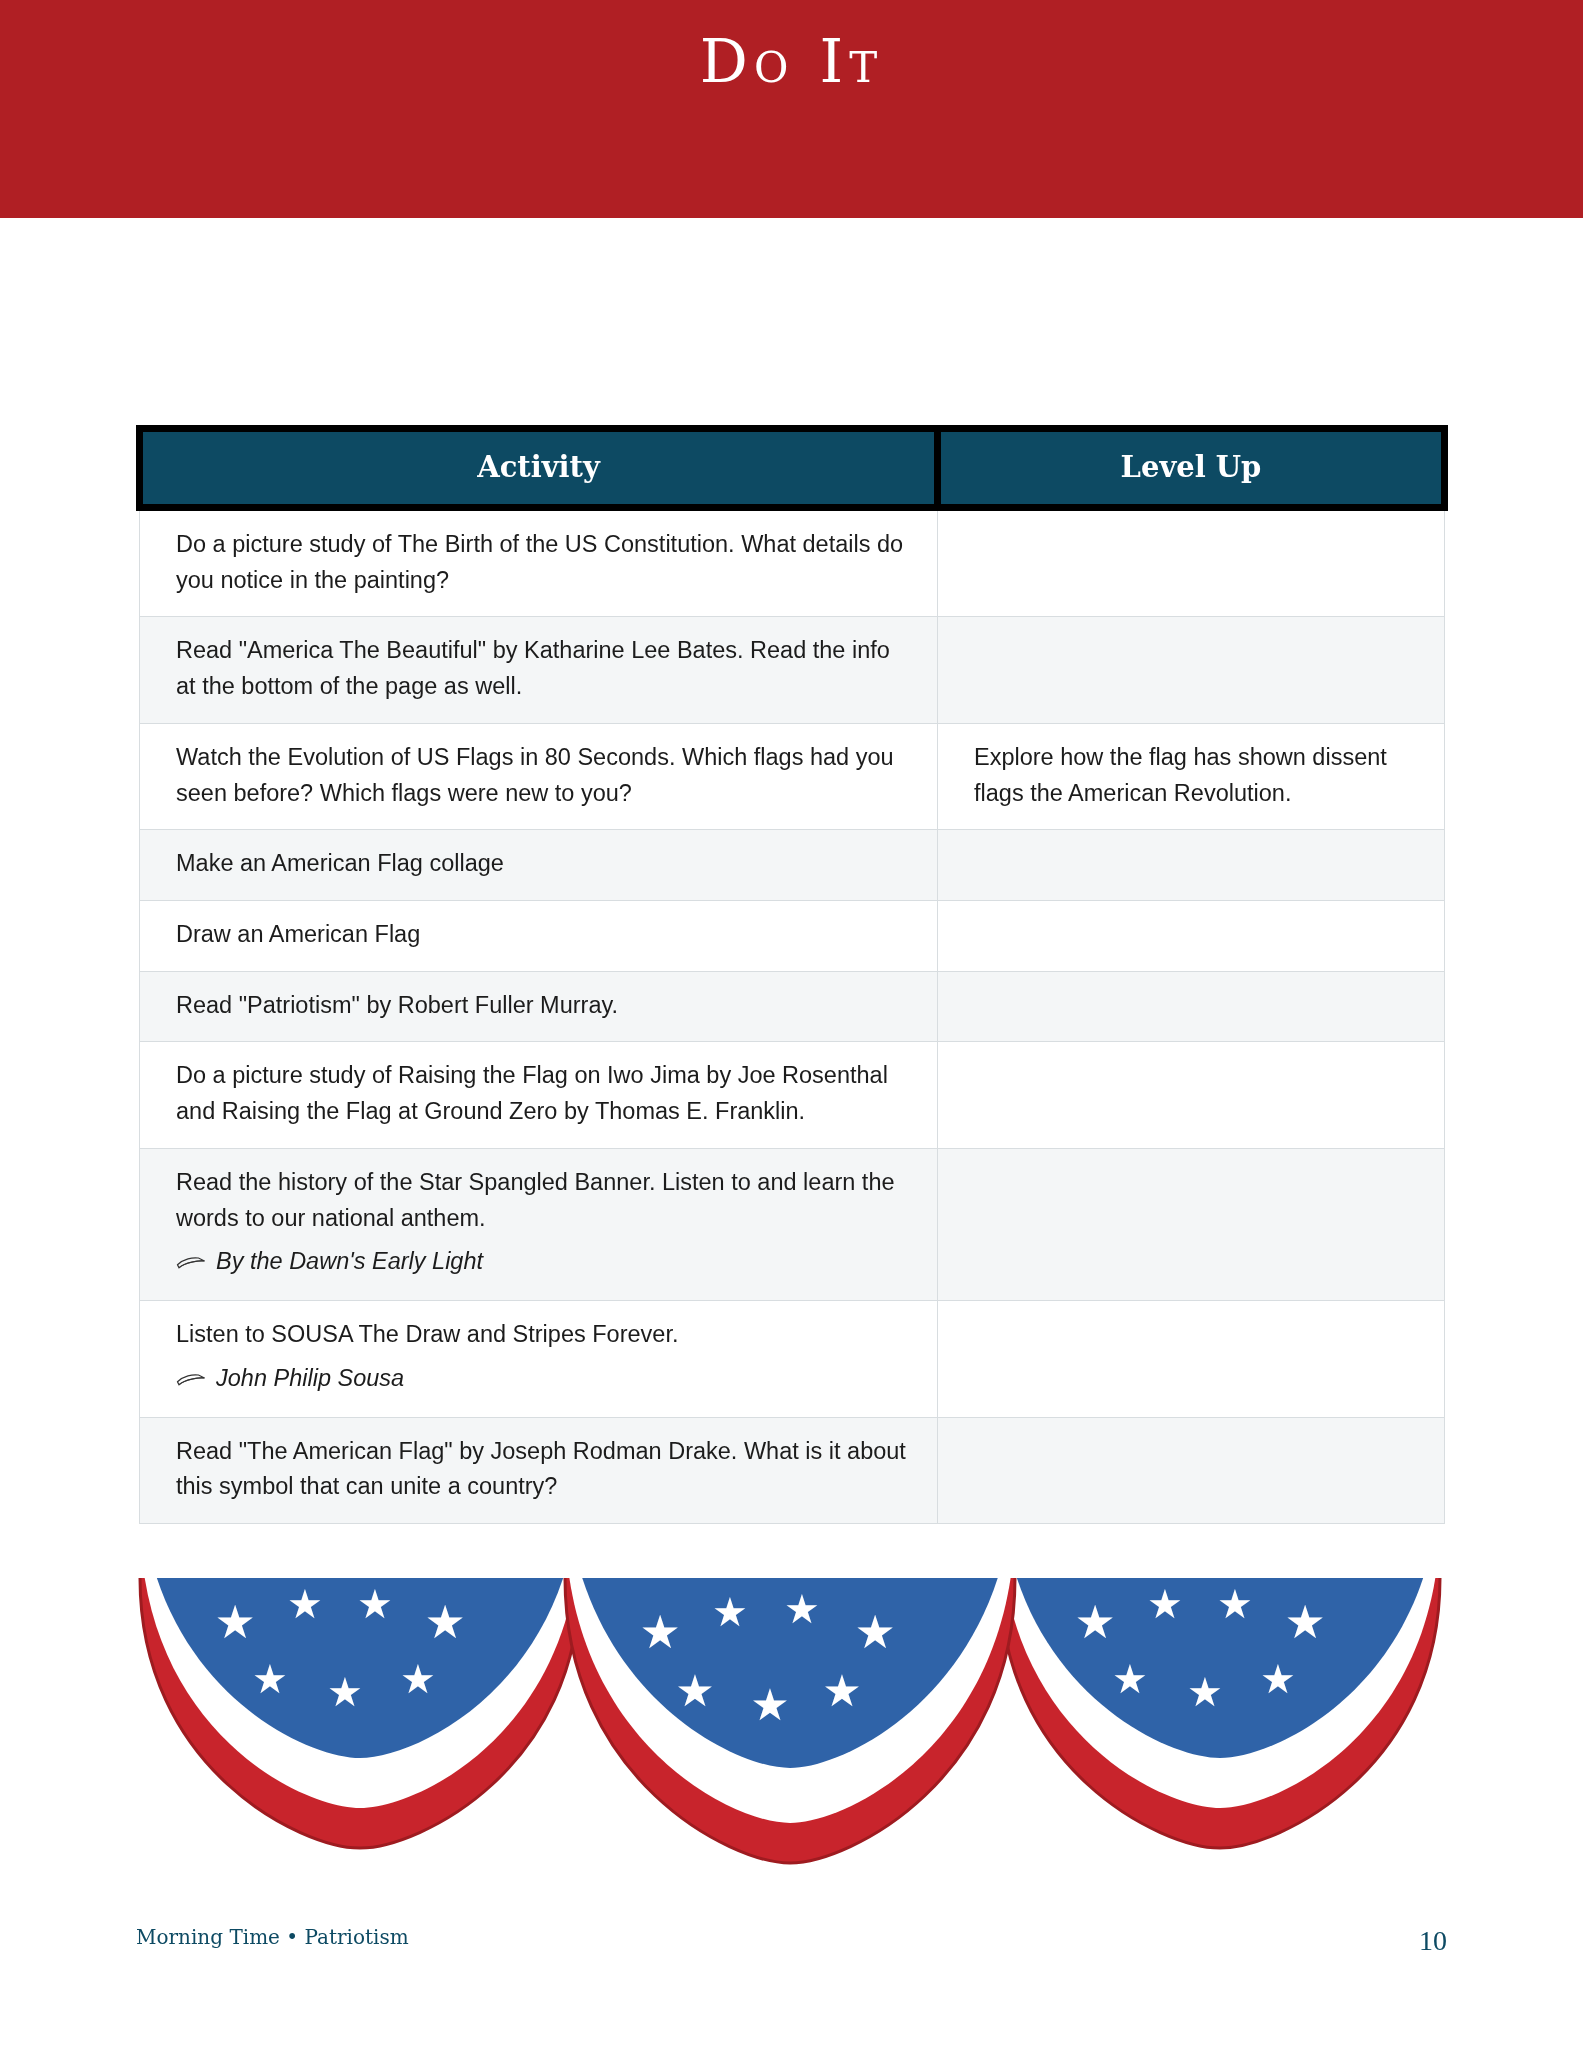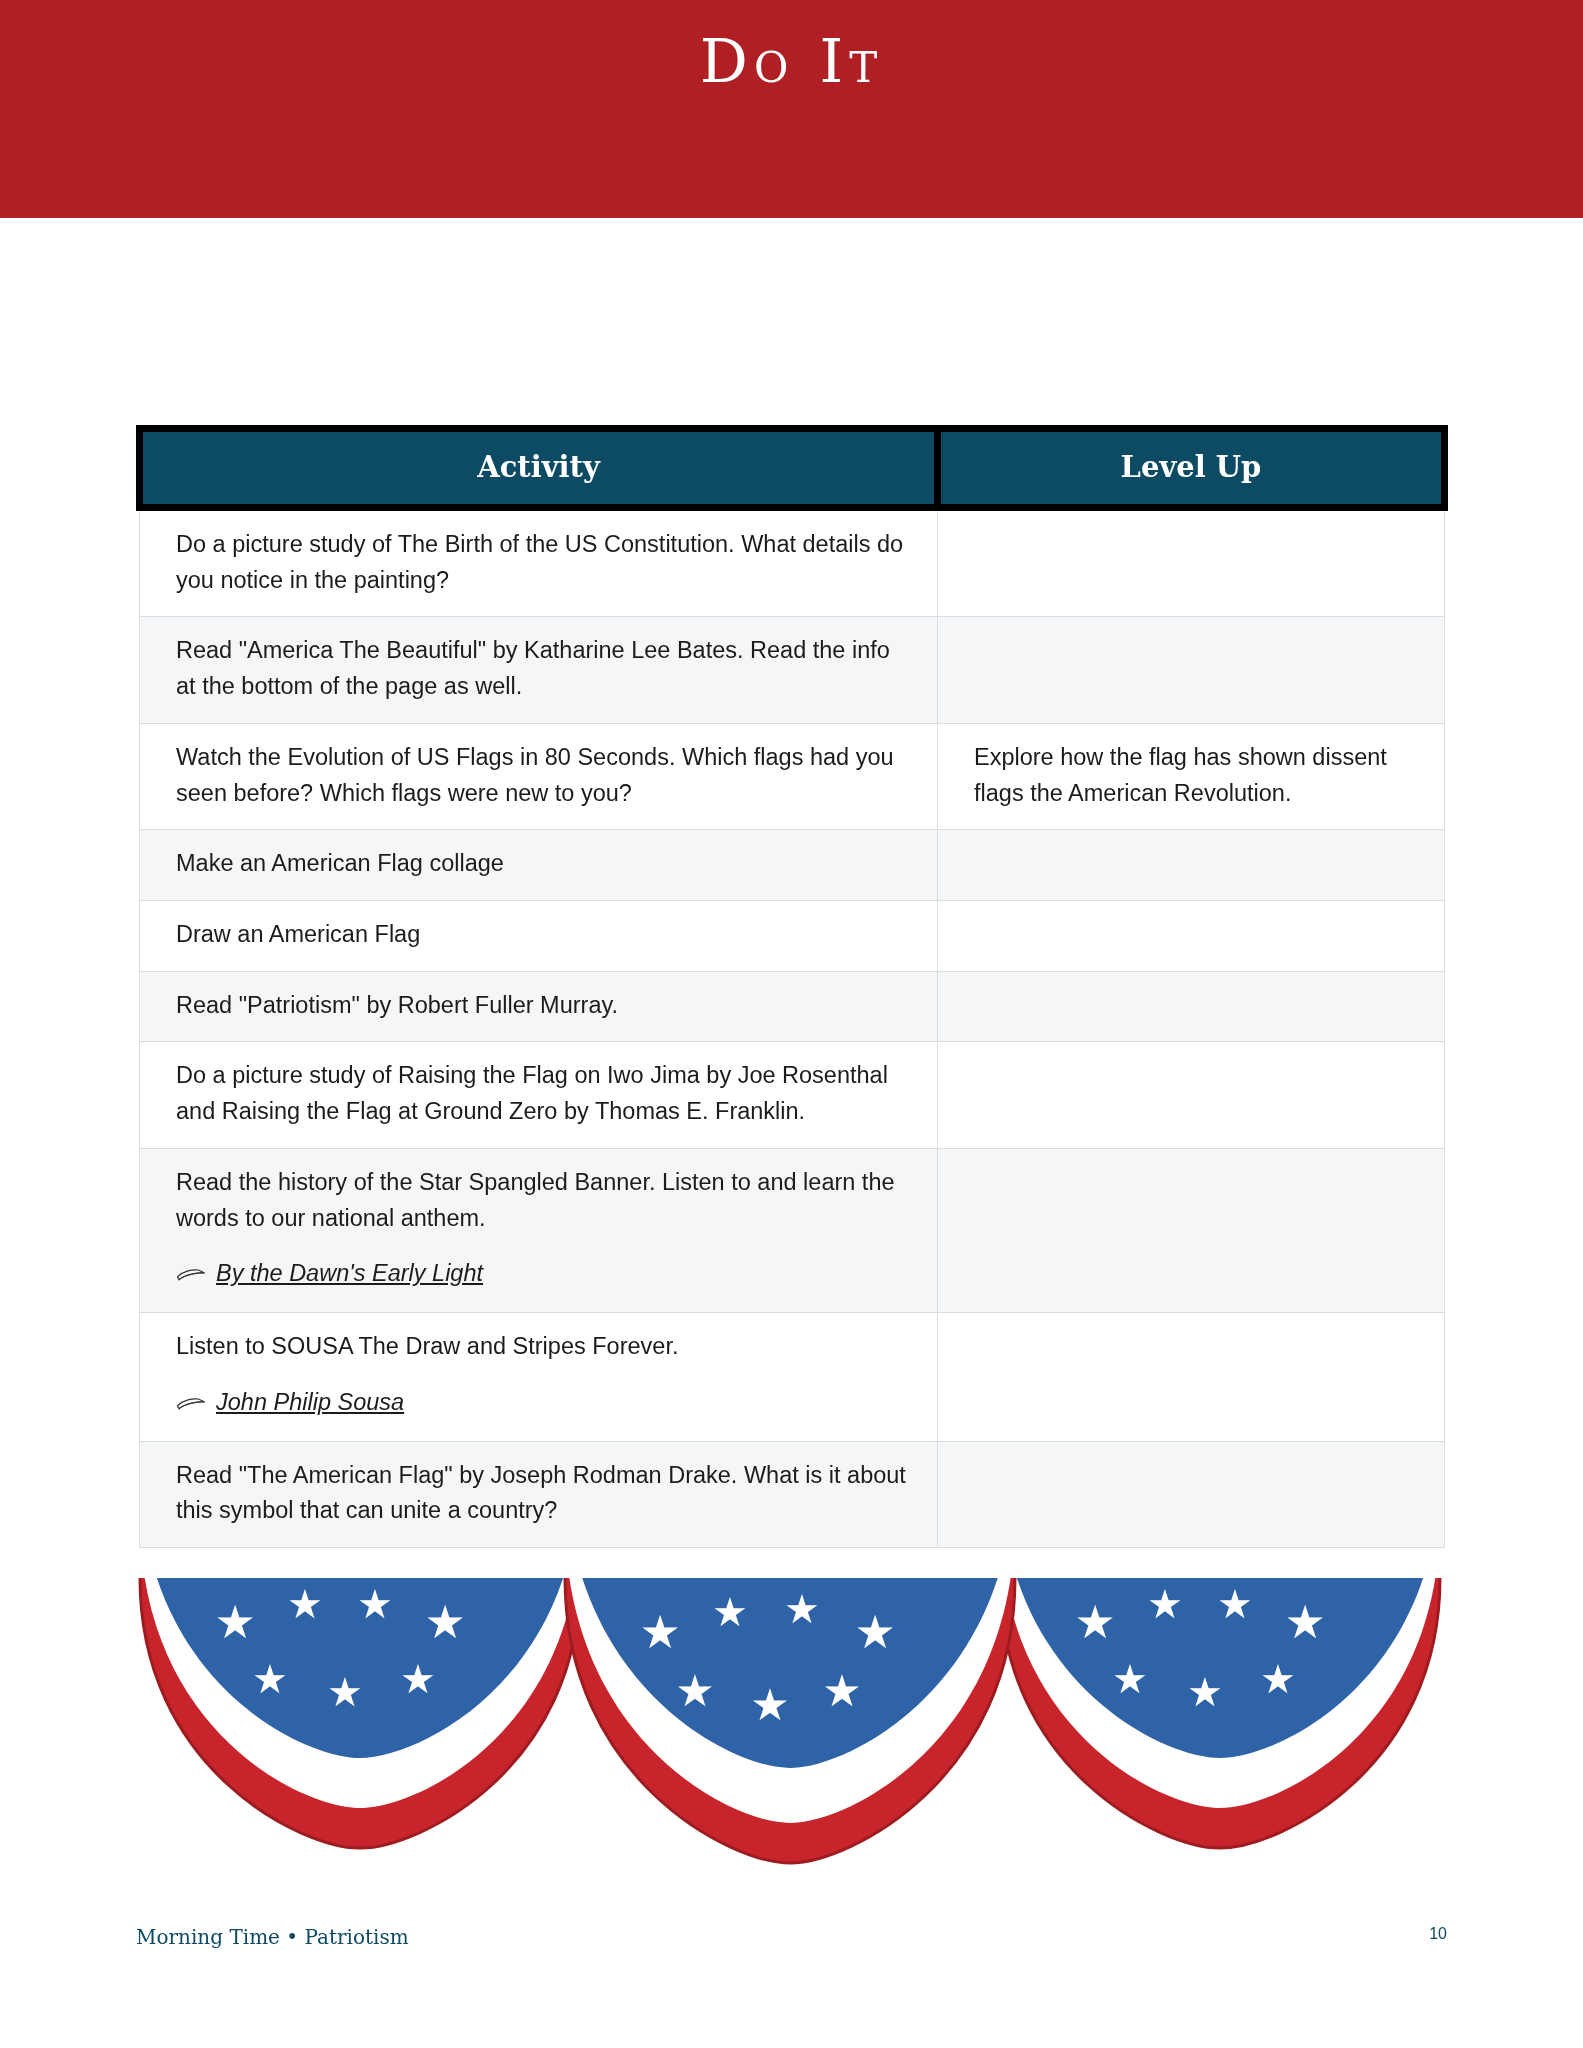--- a/index.html
+++ b/index.html
@@ -75,23 +75,22 @@
   table.activity-table tbody tr:nth-child(even) td {
     background: #f4f6f7;
   }
   table.activity-table tbody tr:nth-child(odd) td {
     background: #ffffff;
   }
   td.levelup { color: #1c1c1c; }
 
   .row-extra {
     display: block;
-    margin-top: 20px;
+    margin-top: 8px;
     font-style: italic;
-    text-decoration: underline;
   }
   .book-icon {
     display: inline-block;
     width: 34px;
     vertical-align: -2px;
     margin-right: 6px;
   }
 
   
   .bunting {
@@ -108,22 +107,22 @@
     left: 136px;
     top: 1925px;
     font-family: "DejaVu Serif", serif;
     font-size: 20px;
     color: #0d4a63;
   }
   .footer-right {
     position: absolute;
     right: 136px;
     top: 1925px;
-    font-family: Liberation Sans, sans-serif;
-    font-size: 16px;
+    font-family: Liberation Serif, serif;
+    font-size: 28px;
     color: #0d4a63;
   }
 </style>
 </head>
 <body>
 
 <div class="header-band"></div>
 <div class="header-title">Do It</div>
 
 <div class="table-wrap">

